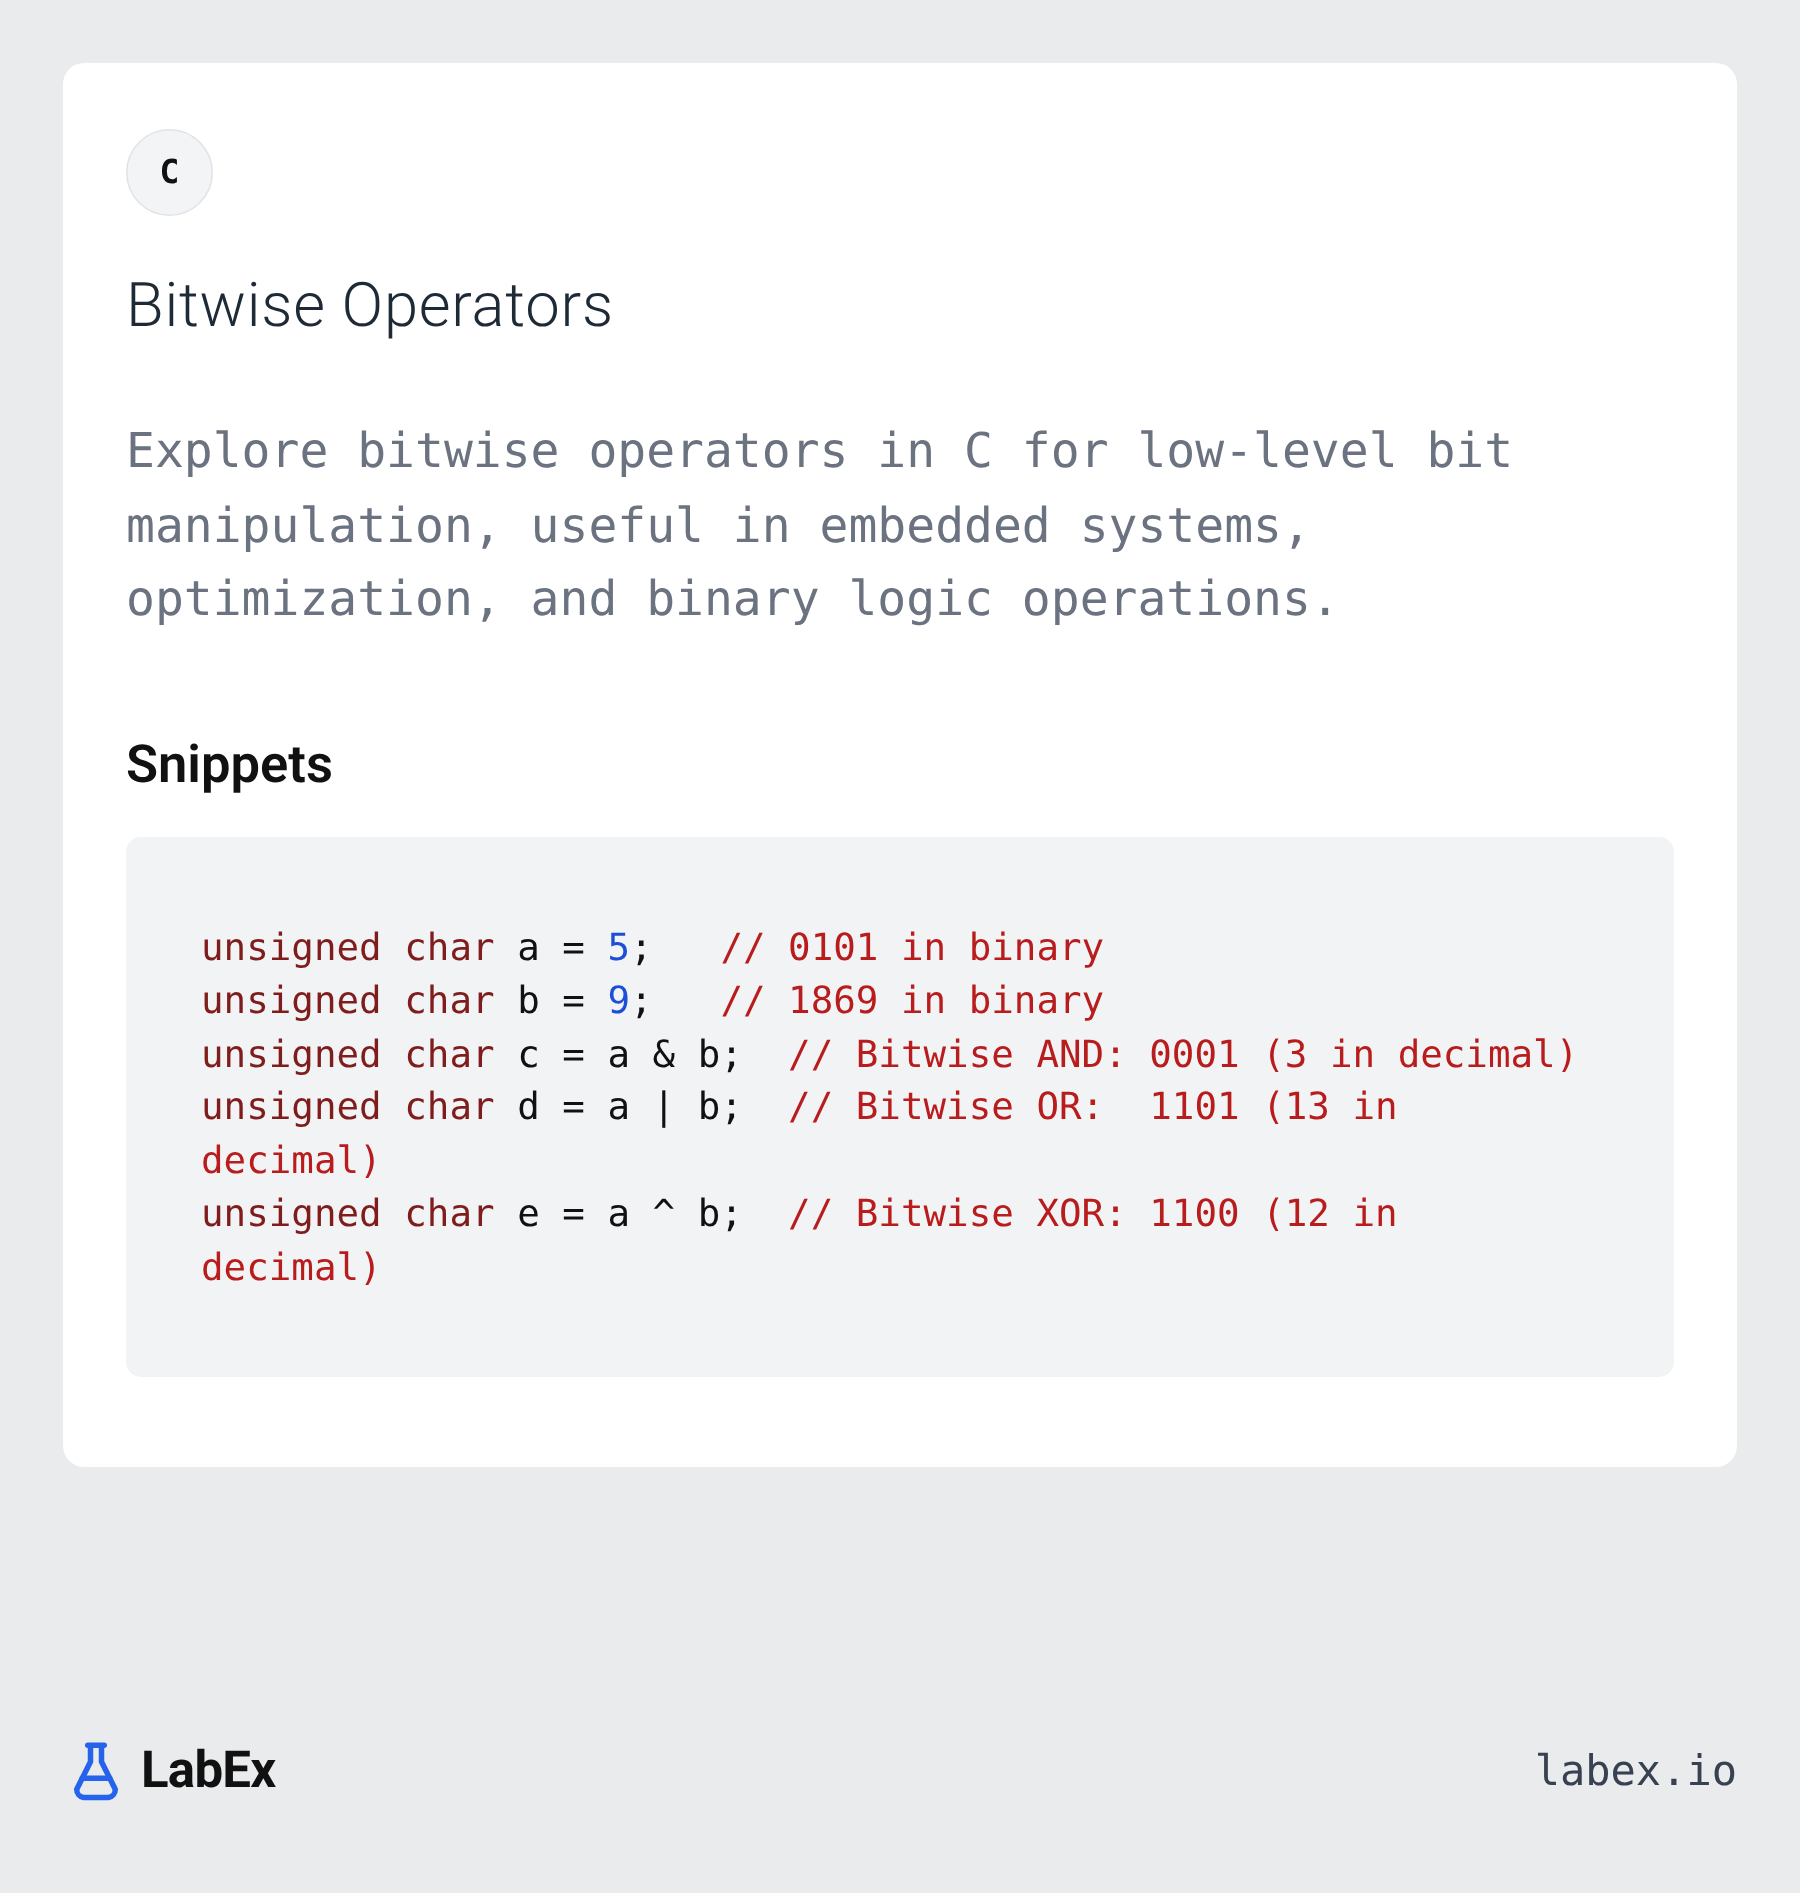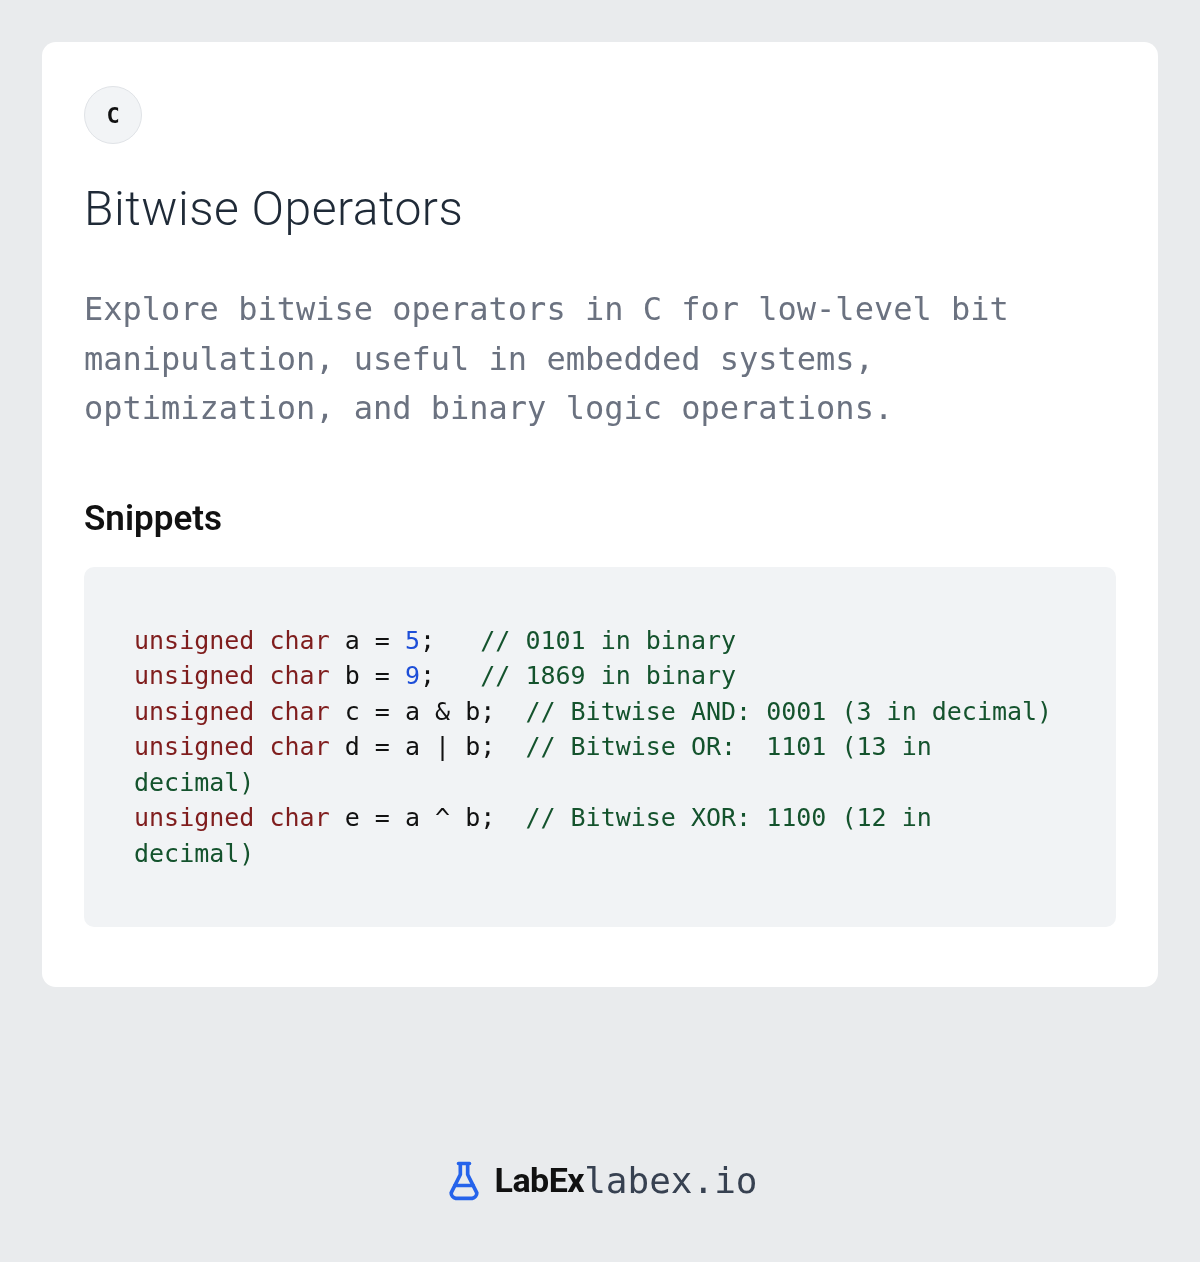--- a/index.html
+++ b/index.html
@@ -25,21 +25,21 @@
     display: flex;
     align-items: center;
     justify-content: center;
     font-family: ui-monospace, "SF Mono", Menlo, Consolas, monospace;
     font-size: 22px;
     font-weight: 600;
     color: #111;
   }
   .title {
     margin-top: 36px;
-    font-size: 48px;
+    font-size: 41px;
     font-weight: 300;
     color: #1f2a37;
     letter-spacing: 0.5px;
   }
   .description {
     margin-top: 48px;
     font-family: ui-monospace, "SF Mono", Menlo, Consolas, monospace;
     font-size: 32px;
     line-height: 1.55;
     color: #6b7280;
@@ -57,44 +57,44 @@
     padding: 56px 50px;
     font-family: ui-monospace, "SF Mono", Menlo, Consolas, monospace;
     font-size: 25px;
     line-height: 1.42;
     color: #111;
     white-space: pre-wrap;
     word-break: break-word;
   }
   .tok-keyword { color: #7f1d1d; }
   .tok-number  { color: #1d4ed8; }
-  .tok-comment { color: #14532d; margin-top: 14px; }
+  .tok-comment { color: #b91c1c; margin-top: 14px; }
   .footer {
     position: absolute;
     left: 42px;
     right: 42px;
     bottom: 60px;
     display: flex;
-    justify-content: center;
+    justify-content: space-between;
     align-items: center;
   }
   .brand {
     display: flex;
     align-items: center;
     gap: 8px;
   }
   .brand-name {
     font-size: 34px;
     font-weight: 700;
     color: #111;
     letter-spacing: -0.5px;
   }
   .site {
     font-family: ui-monospace, "SF Mono", Menlo, Consolas, monospace;
-    font-size: 36px;
+    font-size: 28px;
     color: #374151;
   }
 </style>
 </head>
 <body>
 
 <div class="card">
   <div class="badge">
     <span>C</span>
   </div>

